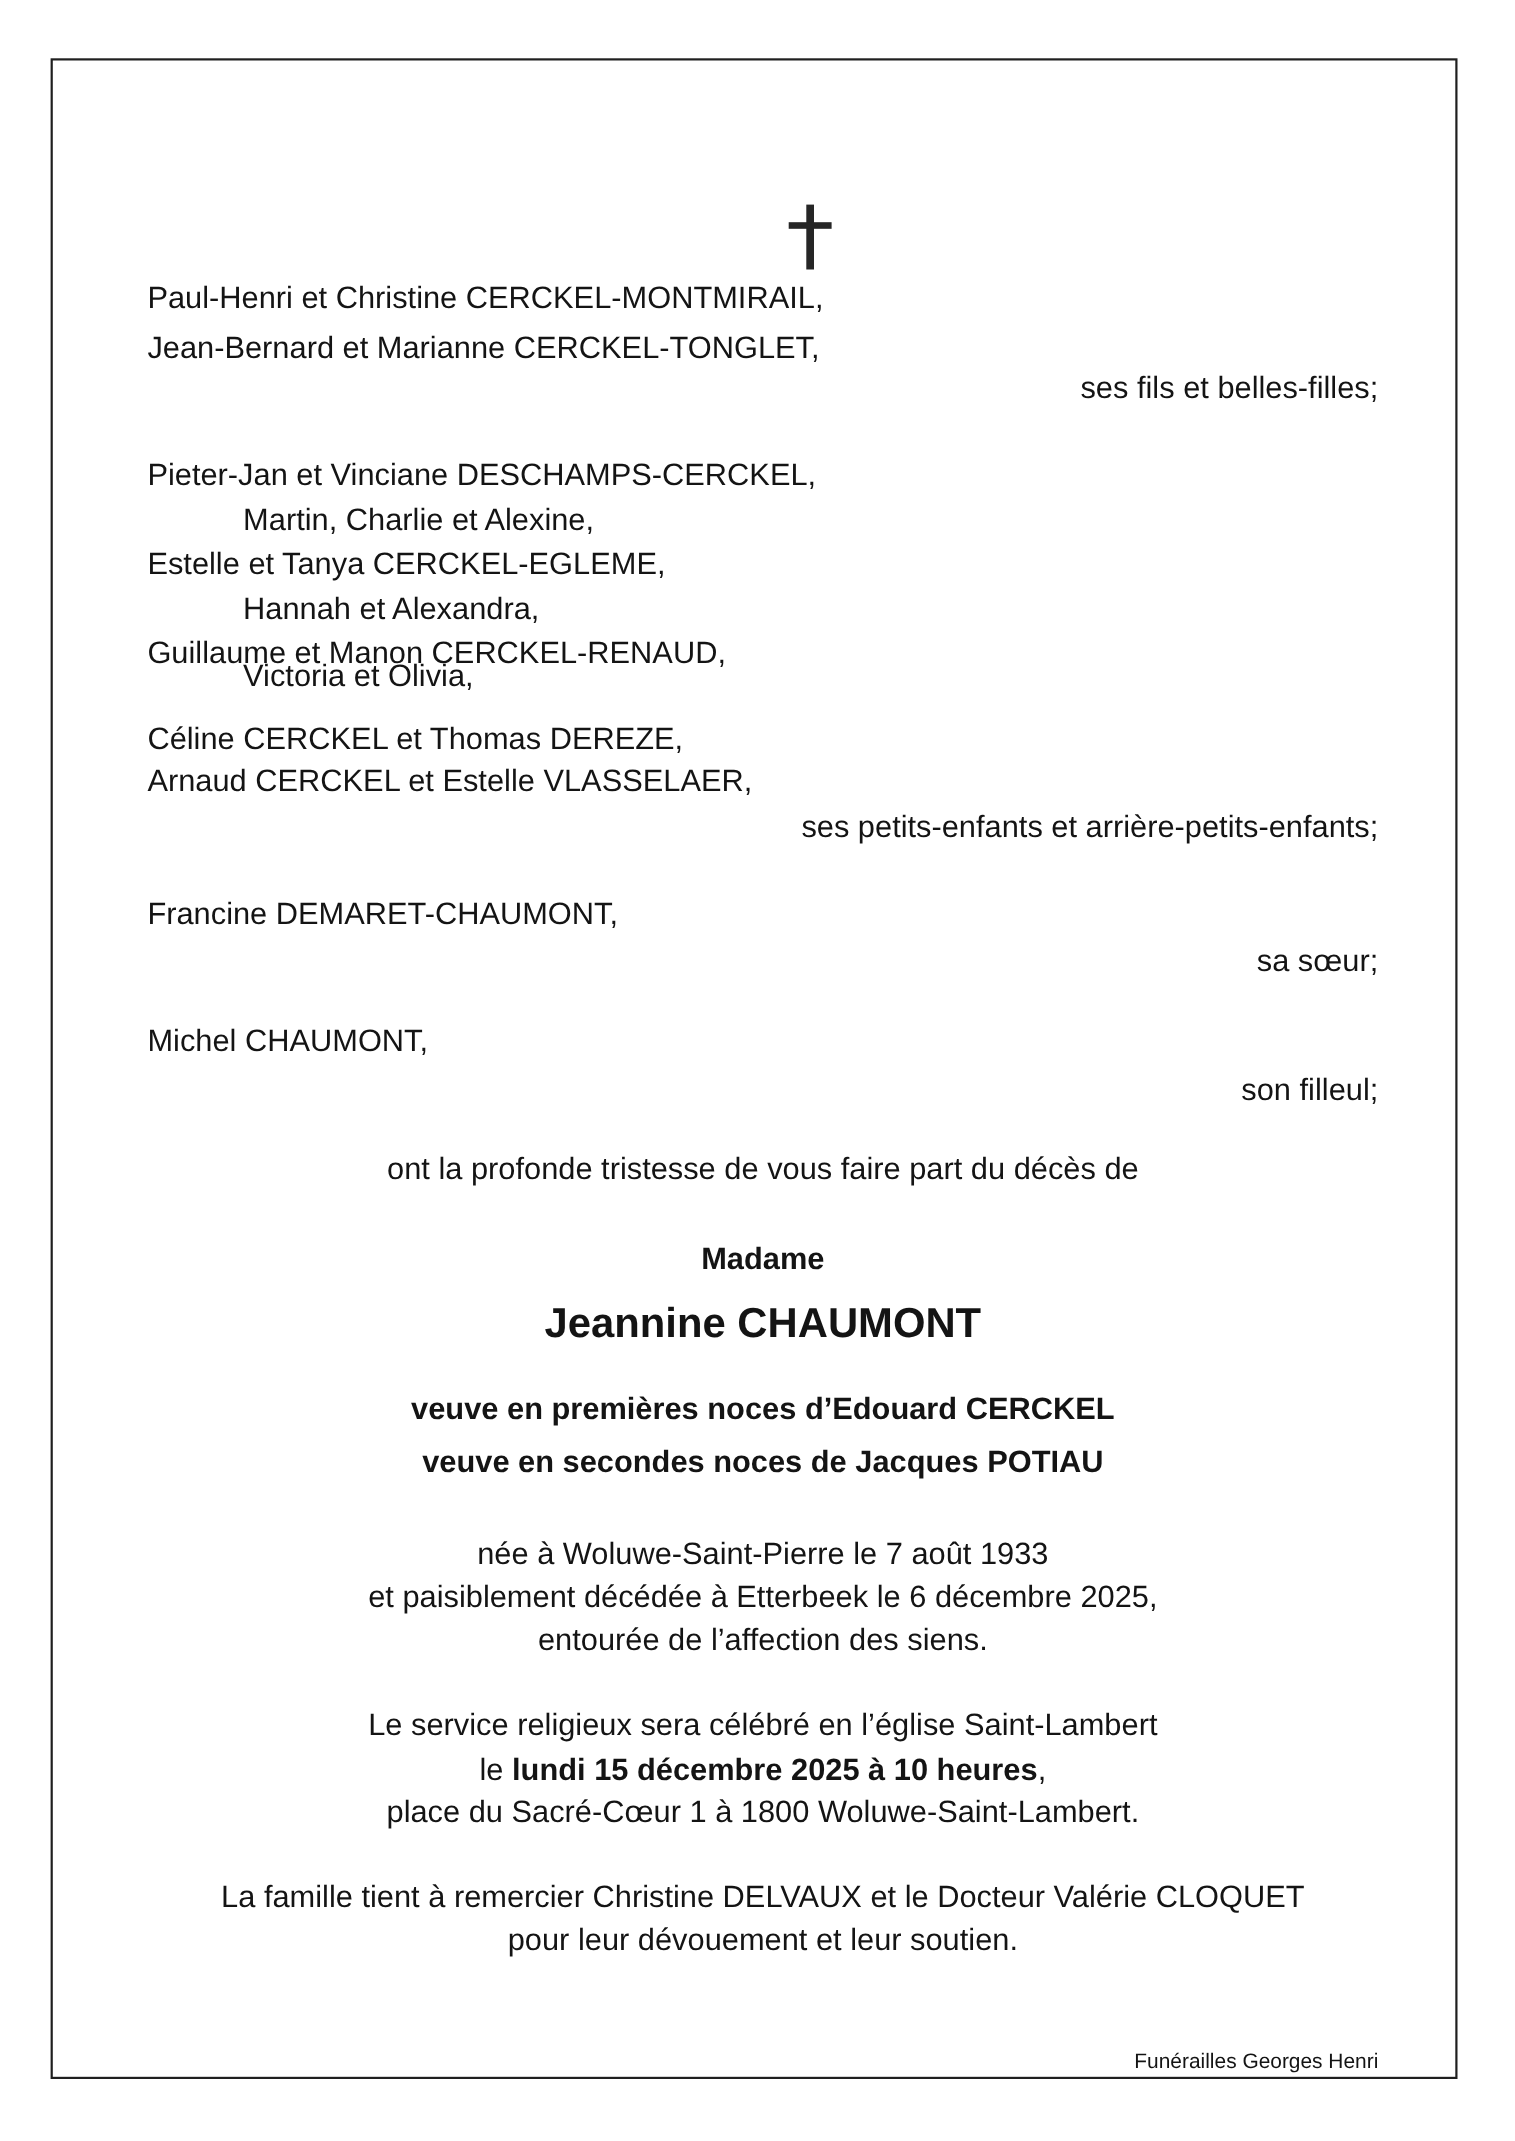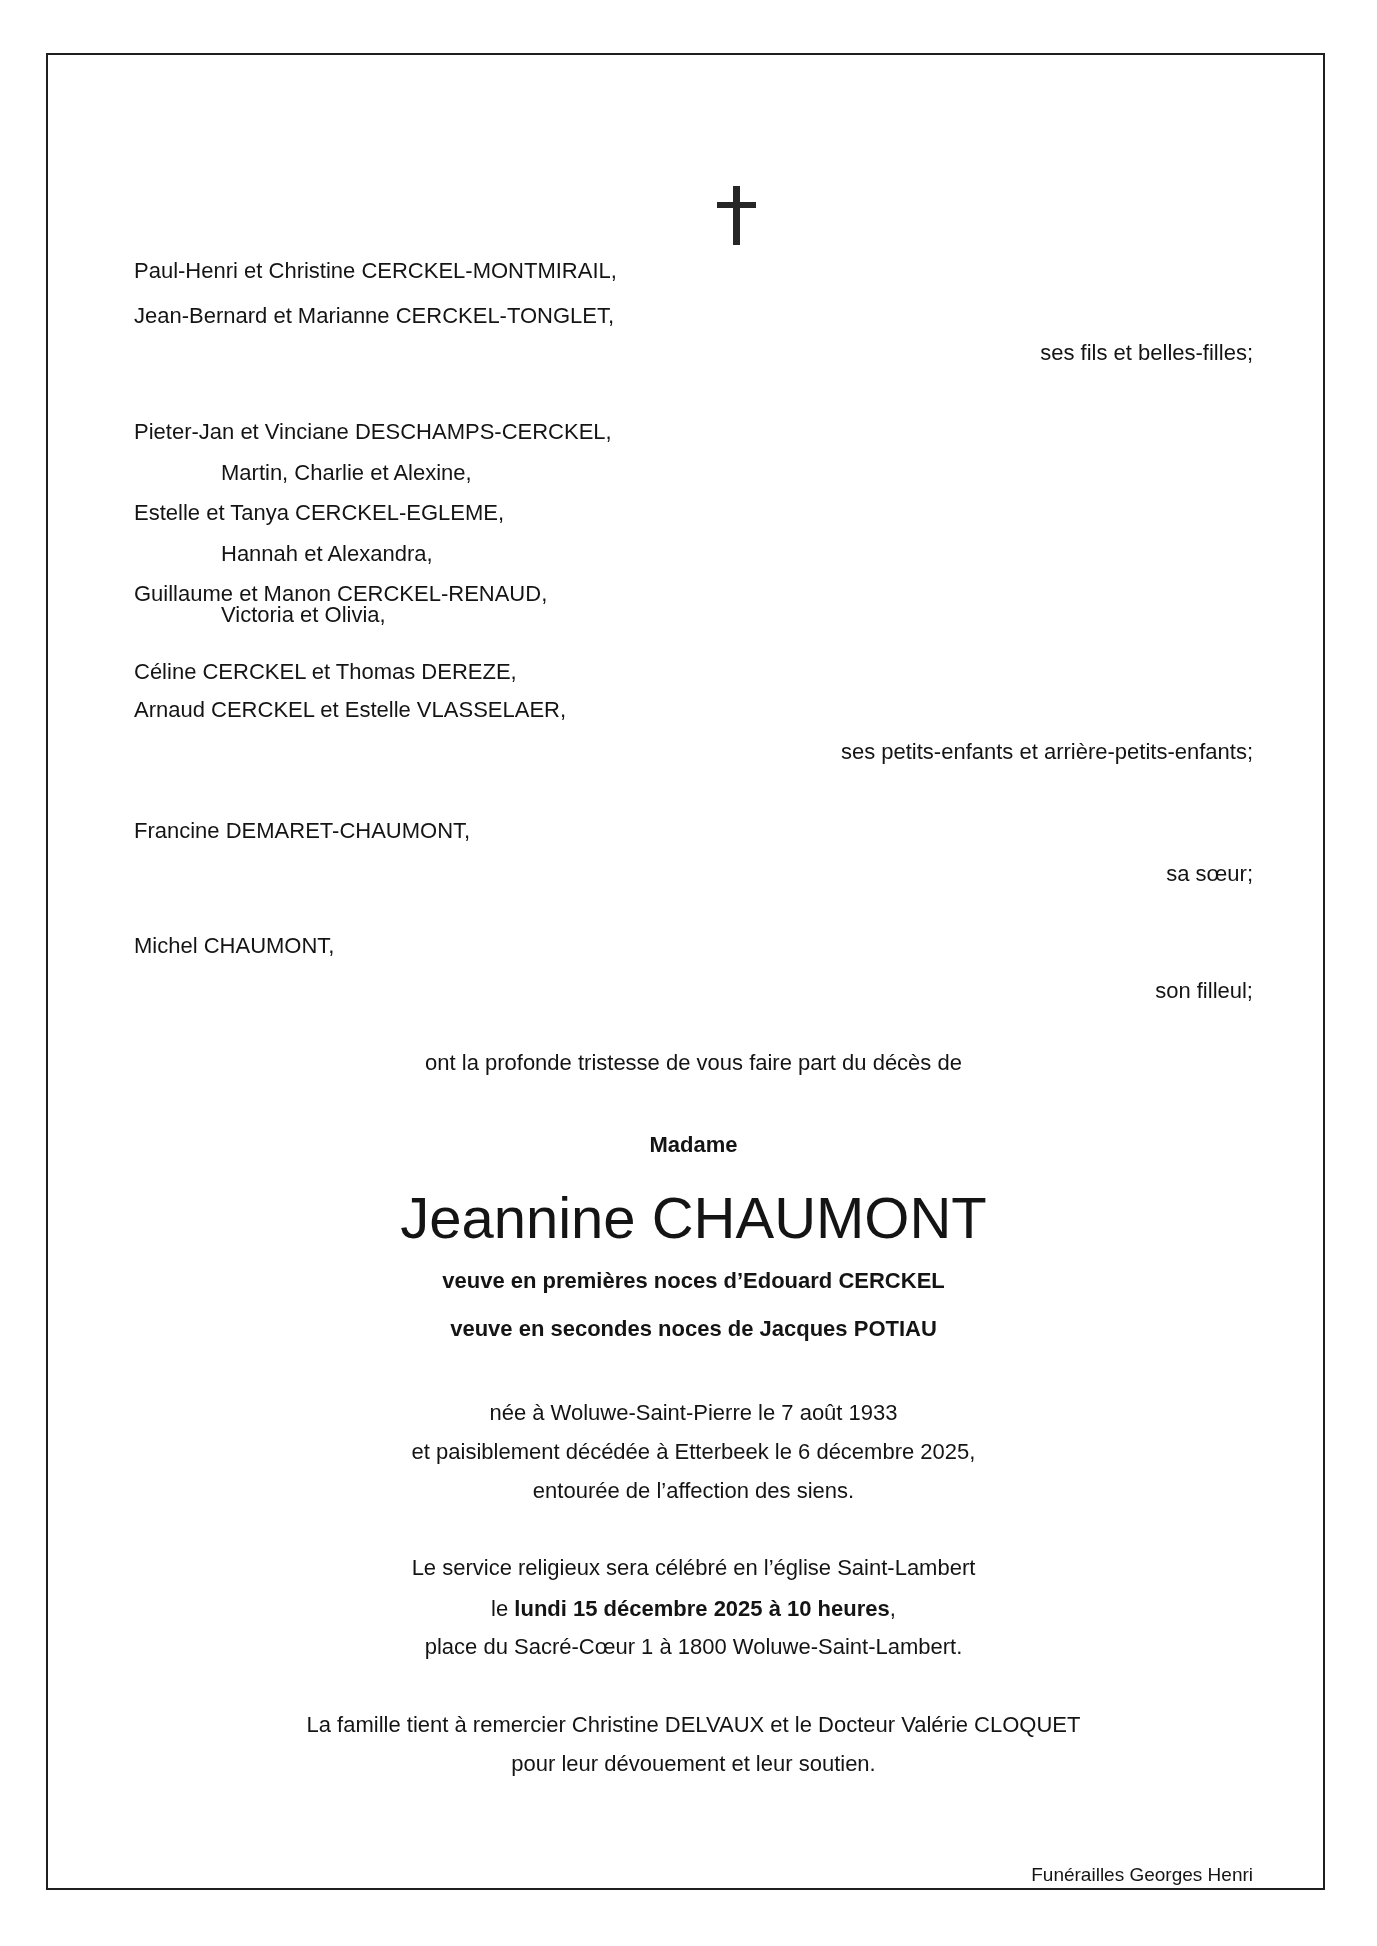--- a/index.html
+++ b/index.html
@@ -17,34 +17,33 @@
     top: 53px;
     width: 1279px;
     height: 1837px;
     border: 2px solid #1f1f1f;
     background: #ffffff;
   }
   .row {
     position: absolute;
     left: 134px;
     right: 124px;
-    font-size: 22px;
+    font-size: 28px;
     line-height: 34px;
     white-space: nowrap;
   }
   .indent { padding-left: 87px; }
   .right  { text-align: right; }
   .center { text-align: center; }
   .bold   { font-weight: bold; }
   .name-row {
-    font-size: 58px;
+    font-size: 38px;
     line-height: 54px;
-    font-weight: normal;
+    font-weight: bold;
     letter-spacing: 0px;
-    margin-top: 15px;
   }
   .footer-row { font-size: 19px; line-height: 26px; margin-top: 24px; }
   .cross {
     position: absolute;
     left: 669px;
     top: 128px;
     width: 39px;
     height: 62px;
   }
   .cross .v {

